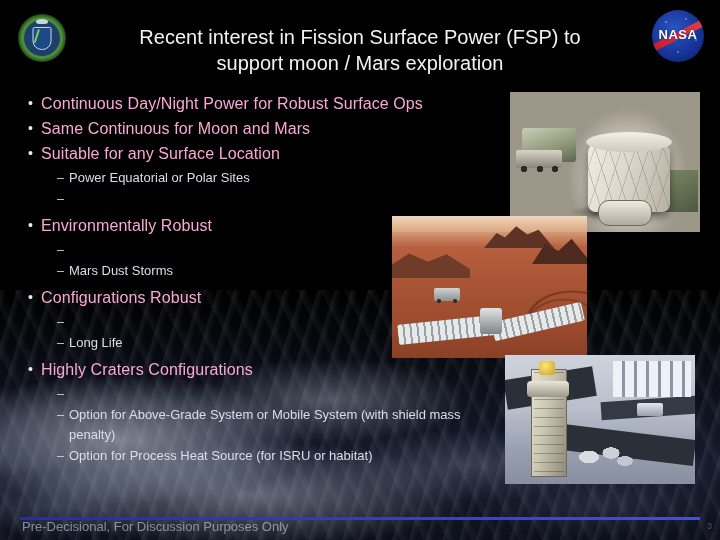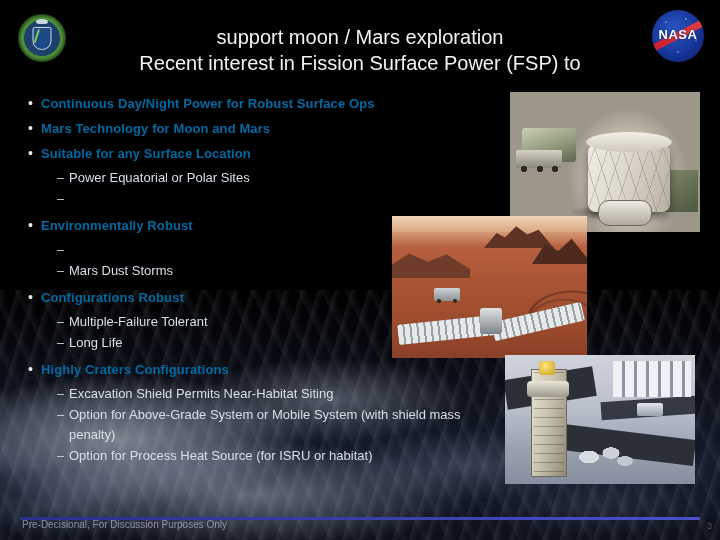--- a/index.html
+++ b/index.html
@@ -64,21 +64,21 @@
   #title{
     position:absolute;left:80px;top:24px;width:560px;
     text-align:center;color:#f2f2f2;font-size:20px;line-height:26px;
     font-family:"Liberation Sans",sans-serif;font-weight:normal;
   }
 
   
   #body{position:absolute;left:28px;top:93px;width:470px;}
   .b1{display:flex;align-items:flex-start;margin:0 0 4px 0;}
   .b1 .mk{width:13px;flex:0 0 13px;color:#e9ecf2;font-size:14px;line-height:21px;}
-  .b1 .tx{color:#0369a1;font-weight:bold;font-size:13px;line-height:21px;letter-spacing:.1px;}
+  .b1 .tx{color:#f9a8d4;font-weight:normal;font-size:16px;line-height:21px;letter-spacing:.1px;}
   .b2{display:flex;align-items:flex-start;margin:0 0 1px 0;padding-left:29px;}
   .b2 .mk{width:12px;flex:0 0 12px;color:#cfd6e2;font-size:12.5px;line-height:20px;}
   .b2 .tx{color:#d9dfe9;font-weight:normal;font-size:13px;line-height:20px;}
   .grp{margin-bottom:6px;}
 
   
   .photo{position:absolute;overflow:hidden;background:#2a2a2a;}
 
   
   #photo-habitat{left:510px;top:92px;width:190px;height:140px;
@@ -158,21 +158,21 @@
       radial-gradient(ellipse 11px 7px at 50px 18px,#c2c8d2 70%,rgba(0,0,0,0) 72%);}
   #photo-fsp .crates{position:absolute;left:108px;top:6px;width:78px;height:36px;
     background:repeating-linear-gradient(90deg,#eef1f5 0 9px,#8d94a3 9px 12px),
                repeating-linear-gradient(to bottom,rgba(0,0,0,.18) 0 1px,rgba(0,0,0,0) 1px 11px);}
   #photo-fsp .cart{position:absolute;left:132px;top:48px;width:26px;height:13px;
     background:linear-gradient(#e2e6ec,#98a0ae);border-radius:2px;}
 
   
   #footer-rule{position:absolute;left:20px;top:517px;width:680px;height:3px;
     background:linear-gradient(90deg,#2b2f8e 0%,#3a3fb0 55%,#4a50c8 100%);}
-  #footer-text{position:absolute;left:22px;top:519px;font-size:10px;color:#c9ccdd;opacity:.62;
+  #footer-text{position:absolute;left:22px;top:519px;font-size:13px;color:#c9ccdd;opacity:.62;
     font-family:"Liberation Sans",sans-serif;}
   #page-number{position:absolute;right:8px;top:521px;font-size:9px;color:#8e92ad;opacity:.5;
     font-family:"Liberation Sans",sans-serif;}
 </style>
 </head>
 <body>
 
 <div id="slide">
 
   <div id="earth-bg"></div>
@@ -183,33 +183,33 @@
     <div class="shield"></div>
   </div>
 
   <div id="nasa-logo" class="logo">
     <div class="stars"></div>
     <div class="swoosh"></div>
     <div class="wordmark">NASA</div>
   </div>
 
   <div id="title">
+    <div>Recent interest in Fission Surface Power (FSP) to</div>
     <div>support moon / Mars exploration</div>
-    <div>Recent interest in Fission Surface Power (FSP) to</div>
   </div>
 
   <div id="body">
 
     <div class="b1">
       <span class="mk">•</span>
       <span class="tx">Continuous Day/Night Power for Robust Surface Ops</span>
     </div>
     <div class="b1">
       <span class="mk">•</span>
-      <span class="tx">Mars Technology for Moon and Mars</span>
+      <span class="tx">Same Continuous for Moon and Mars</span>
     </div>
     <div class="b1">
       <span class="mk">•</span>
       <span class="tx">Suitable for any Surface Location</span>
     </div>
     <div class="grp">
       <div class="b2">
         <span class="mk">–</span>
         <span class="tx">Power Equatorial or Polar Sites</span>
       </div>
@@ -232,36 +232,34 @@
       </div>
     </div>
 
     <div class="b1">
       <span class="mk">•</span>
       <span class="tx">Configurations Robust</span>
     </div>
     <div class="grp">
       <div class="b2">
         <span class="mk">–</span>
-        <span class="tx">Multiple-Failure Tolerant</span>
       </div>
       <div class="b2">
         <span class="mk">–</span>
         <span class="tx">Long Life</span>
       </div>
     </div>
 
     <div class="b1">
       <span class="mk">•</span>
       <span class="tx">Highly Craters Configurations</span>
     </div>
     <div class="grp">
       <div class="b2">
         <span class="mk">–</span>
-        <span class="tx">Excavation Shield Permits Near-Habitat Siting</span>
       </div>
       <div class="b2">
         <span class="mk">–</span>
         <span class="tx">Option for Above-Grade System or Mobile System (with shield mass penalty)</span>
       </div>
       <div class="b2">
         <span class="mk">–</span>
         <span class="tx">Option for Process Heat Source (for ISRU or habitat)</span>
       </div>
     </div>

